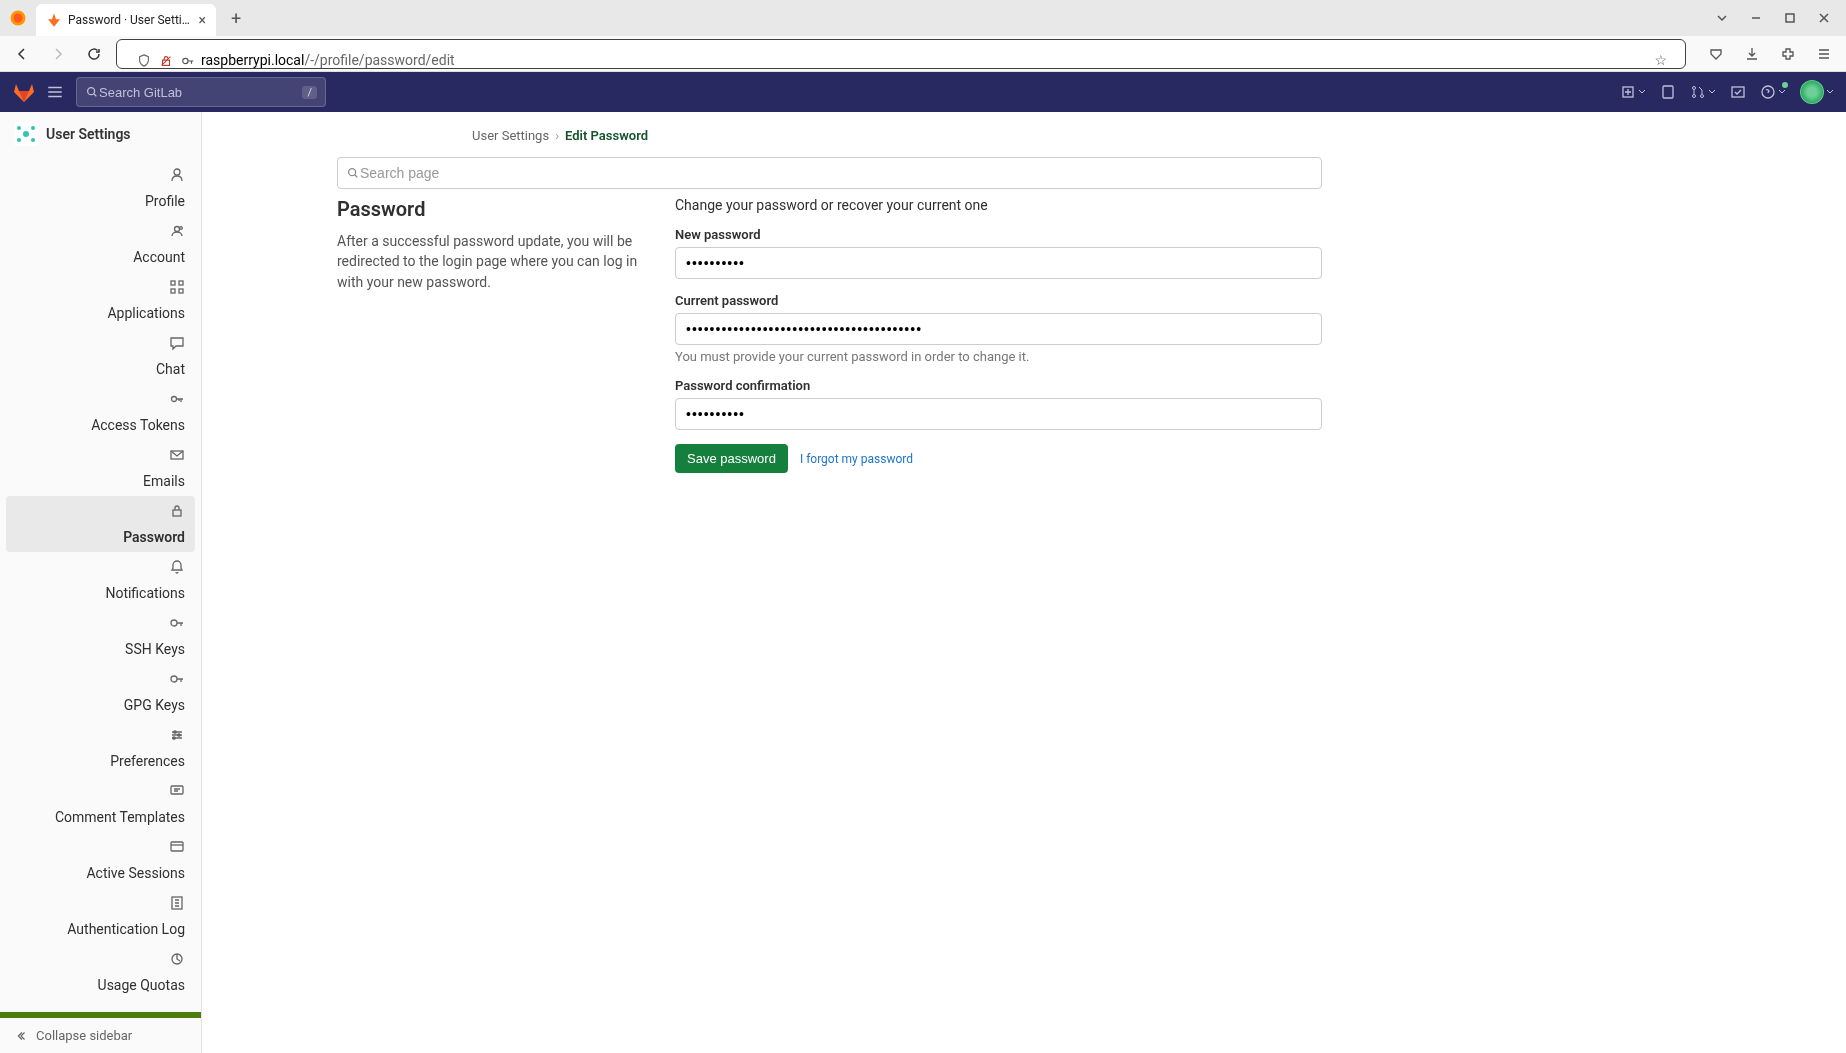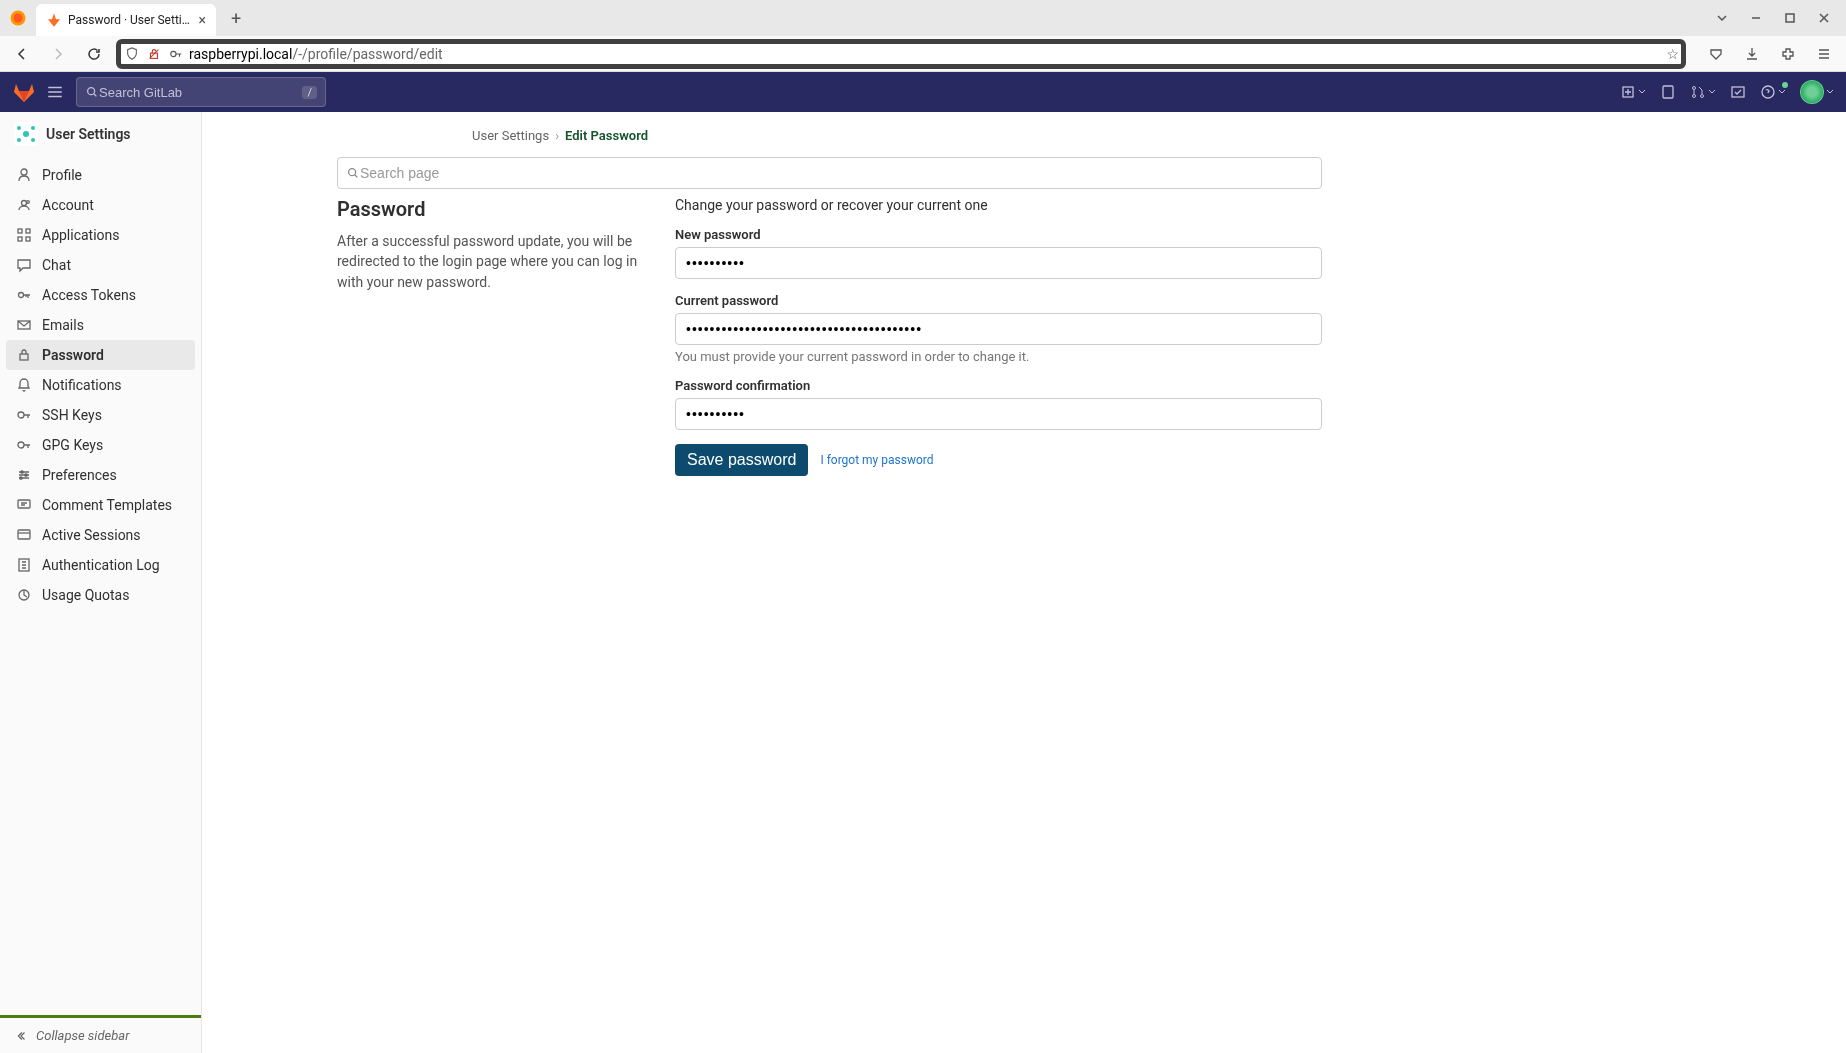--- a/index.html
+++ b/index.html
@@ -13,21 +13,21 @@
   .tab .favicon { width:16px; height:16px; margin-right:6px; }
   .tab .tab-title { flex:1; white-space:nowrap; overflow:hidden; text-overflow:ellipsis; }
   .tab .close-x { font-size:14px; color:#555; margin-left:6px; cursor:pointer; }
   .newtab { width:28px; text-align:center; color:#555; font-size:18px; margin-left:6px; cursor:pointer; }
   .tab-right { margin-left:auto; display:flex; align-items:center; gap:6px; padding-right:8px; }
   .win-btn { width:28px; height:28px; border-radius:4px; display:flex; align-items:center; justify-content:center; background:transparent; }
 
   .url-row { display:flex; align-items:center; height:36px; background:#f9f9f9; padding:0 8px; gap:8px; border-bottom:1px solid #ddd;}
   .nav-btn { width:28px; height:28px; display:flex; align-items:center; justify-content:center; color:#555; border-radius:4px; }
   .nav-btn.disabled { color:#bbb; }
-  .url-bar { flex:1; display:flex; align-items:center; border:5px solid #404040; border-radius:6px; height:30px; padding:0 2px; background:#fff; font-size:14px;}
+  .url-bar { flex:1; display:flex; align-items:flex-end; border:1px solid #404040; border-radius:6px; height:30px; padding:0 18px; background:#fff; font-size:14px;}
   .url-bar .icon { width:18px; display:flex; align-items:center; justify-content:center; color:#555; margin-right:4px;}
   .url-text { flex:1; color:#666; }
   .url-text .host { color:#000; }
   .url-star { color:#555; }
   .right-tools { display:flex; align-items:center; gap:8px; padding-left:8px; }
 
   
   .gl-top { height:40px; background:#292961; display:flex; align-items:center; padding:0 12px; color:#fff; gap:10px;}
   .gl-logo { width:24px; height:24px; }
   .hamburger { width:20px; color:#d1d1e0; cursor:pointer; }
@@ -39,24 +39,24 @@
   .gl-ico { display:flex; align-items:center; gap:2px; cursor:pointer; position:relative; }
   .gl-ico .dot { position:absolute; top:-2px; right:-2px; width:6px; height:6px; background:#6fcf97; border-radius:50%; }
   .avatar { width:24px; height:24px; border-radius:50%; background: radial-gradient(circle, #6fcf97 30%, #27ae60 70%); border:1px solid rgba(255,255,255,0.3);}
 
   
   .app { display:flex; height:calc(1053px - 36px - 36px - 40px); }
   .sidebar { width:202px; border-right:1px solid #e5e5e5; display:flex; flex-direction:column; background:#fafafa;}
   .sidebar-header { display:flex; align-items:center; gap:8px; padding:10px 14px; font-weight:600; color:#333; font-size:14px;}
   .sidebar-header .avatar-sq { width:24px; height:24px; }
   .sidebar ul { list-style:none; padding:4px 6px; }
-  .side-item { display:flex; align-items:center; gap:10px; padding:7px 10px; border-radius:4px; color:#303030; font-size:14px; cursor:pointer;}
+  .side-item { display:flex; align-items:flex-end; gap:10px; padding:7px 10px; border-radius:4px; color:#303030; font-size:14px; cursor:pointer;flex-direction:column;}
   .side-item.active { background:#e9e9e9; font-weight:600; }
   .side-item .s-ico { width:16px; height:16px; color:#666; flex-shrink:0; }
-  .sidebar-footer { margin-top:auto; border-top:3px solid #4d7c0f;font-style:italic; }
+  .sidebar-footer { margin-top:auto; border-top:6px solid #4d7c0f; }
   .collapse-item { display:flex; align-items:center; gap:8px; padding:10px 14px; color:#666; font-size:13px; cursor:pointer;}
 
   .content { flex:1; padding:16px 0 0 0; }
   .breadcrumbs { display:flex; align-items:center; gap:6px; font-size:13px; color:#666; padding:0 0 14px 0; margin-left: calc(201px + 135px - 201px);  }
   .content-inner { width: 985px; margin-left: 135px; }
   .breadcrumbs .crumb { color:#666; }
   .breadcrumbs .sep { color:#999; }
   .breadcrumbs .current { color:#14532d; font-weight:600; }
 
   .search-page { width:100%; border:1px solid #ccc; border-radius:4px; height:32px; display:flex; align-items:center; padding:0 8px; color:#888; margin-bottom:8px;}
@@ -68,21 +68,21 @@
   .right-col { flex:1; }
   h2.section-title { font-size:20px; font-weight:600; margin-bottom:10px; color:#303030;}
   .section-desc { font-size:14px; color:#555; line-height:1.45; }
 
   .form-title { font-weight:400; font-size:14px; margin-bottom:14px; color:#303030;}
   .form-group { margin-bottom:14px; }
   .form-group label { display:block; font-weight:600; font-size:13px; margin-bottom:5px; color:#303030;}
   .form-group input[type=password] { width:100%; border:1px solid #ccc; border-radius:4px; height:32px; padding:0 10px; font-size:14px; letter-spacing:1px;}
   .help-text { font-size:13px; color:#777; margin-top:4px; }
   .actions { display:flex; align-items:center; gap:12px; margin-top:8px;}
-  .btn-primary { background:#0c4a6e; color:#fff; border:none; border-radius:4px; padding:7px 12px; font-size:16px; cursor:pointer;}
+  .btn-primary { background:#15803d; color:#fff; border:none; border-radius:4px; padding:7px 12px; font-size:13px; cursor:pointer;}
   .link { color:#1f75cb; font-size:12px; cursor:pointer; }
 
   svg { display:block; }
 </style>
 </head>
 <body>
 
 <div class="browser-chrome">
   <div class="tab-strip">
     <div class="ff-logo">

